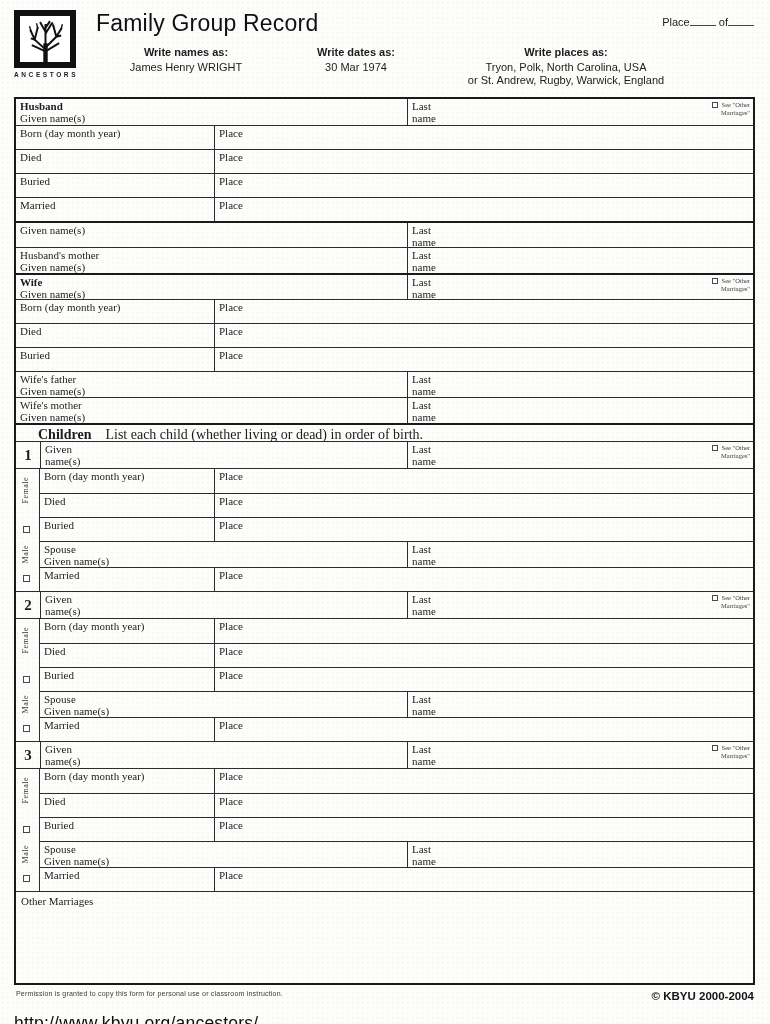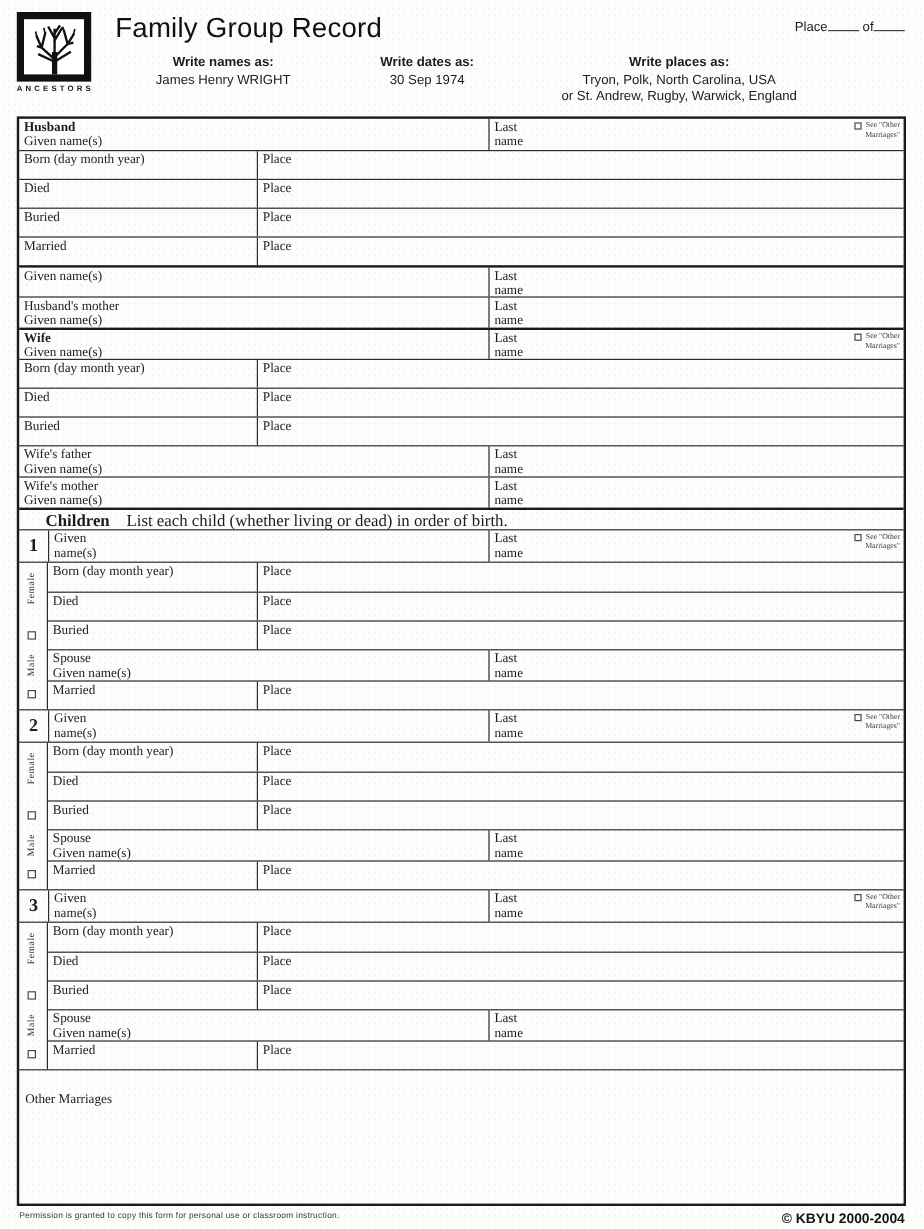--- a/index.html
+++ b/index.html
@@ -61,21 +61,21 @@
   .rail { width:24px; flex:0 0 24px; border-right:1px solid #2c2c2c; position:relative; }
   .rail-rows { flex:1 1 auto; }
   .rail-rows .f-row:first-child { border-top:none; }
   .vlabel { position:absolute; left:5px; writing-mode:vertical-rl; transform:rotate(180deg); font-size:8px; letter-spacing:0.5px; color:#333; }
   .v-female { top:8px; }
   .v-male { top:76px; }
   .rail .cb2 { position:absolute; left:7px; width:7px; height:7px; border:1px solid #4a4a4a; background:#fff; }
   .cb-f { top:57px; }
   .cb-m { top:106px; }
 
-  .other-marriages { height:112px; padding:18px 5px; font-size:11px; }
+  .other-marriages { height:92px; padding:3px 5px; font-size:11px; }
 
   
   .form-footer { display:flex; justify-content:space-between; align-items:flex-start; margin:5px 16px 0 16px; }
   .permission { font-size:7px; color:#3a3a3a; letter-spacing:0.2px; }
   .copyright { font-size:11.5px; font-weight:bold; color:#141414; }
   .site-url { margin:11px 0 0 14px; font-size:17.5px; color:#101010; letter-spacing:0.2px; }
 </style>
 </head>
 <body>
 
@@ -106,21 +106,21 @@
         <span>Place</span><span class="blank"></span>
         <span>of</span><span class="blank"></span>
       </div>
       <div class="instructions">
         <div class="instr-col col-names">
           <div class="instr-head">Write names as:</div>
           <div>James Henry WRIGHT</div>
         </div>
         <div class="instr-col col-dates">
           <div class="instr-head">Write dates as:</div>
-          <div>30 Sep 1974</div>
+          <div>30 Mar 1974</div>
         </div>
         <div class="instr-col col-places">
           <div class="instr-head">Write places as:</div>
           <div>Tryon, Polk, North Carolina, USA</div>
           <div>or St. Andrew, Rugby, Warwick, England</div>
         </div>
       </div>
     </div>
   </div>
 

